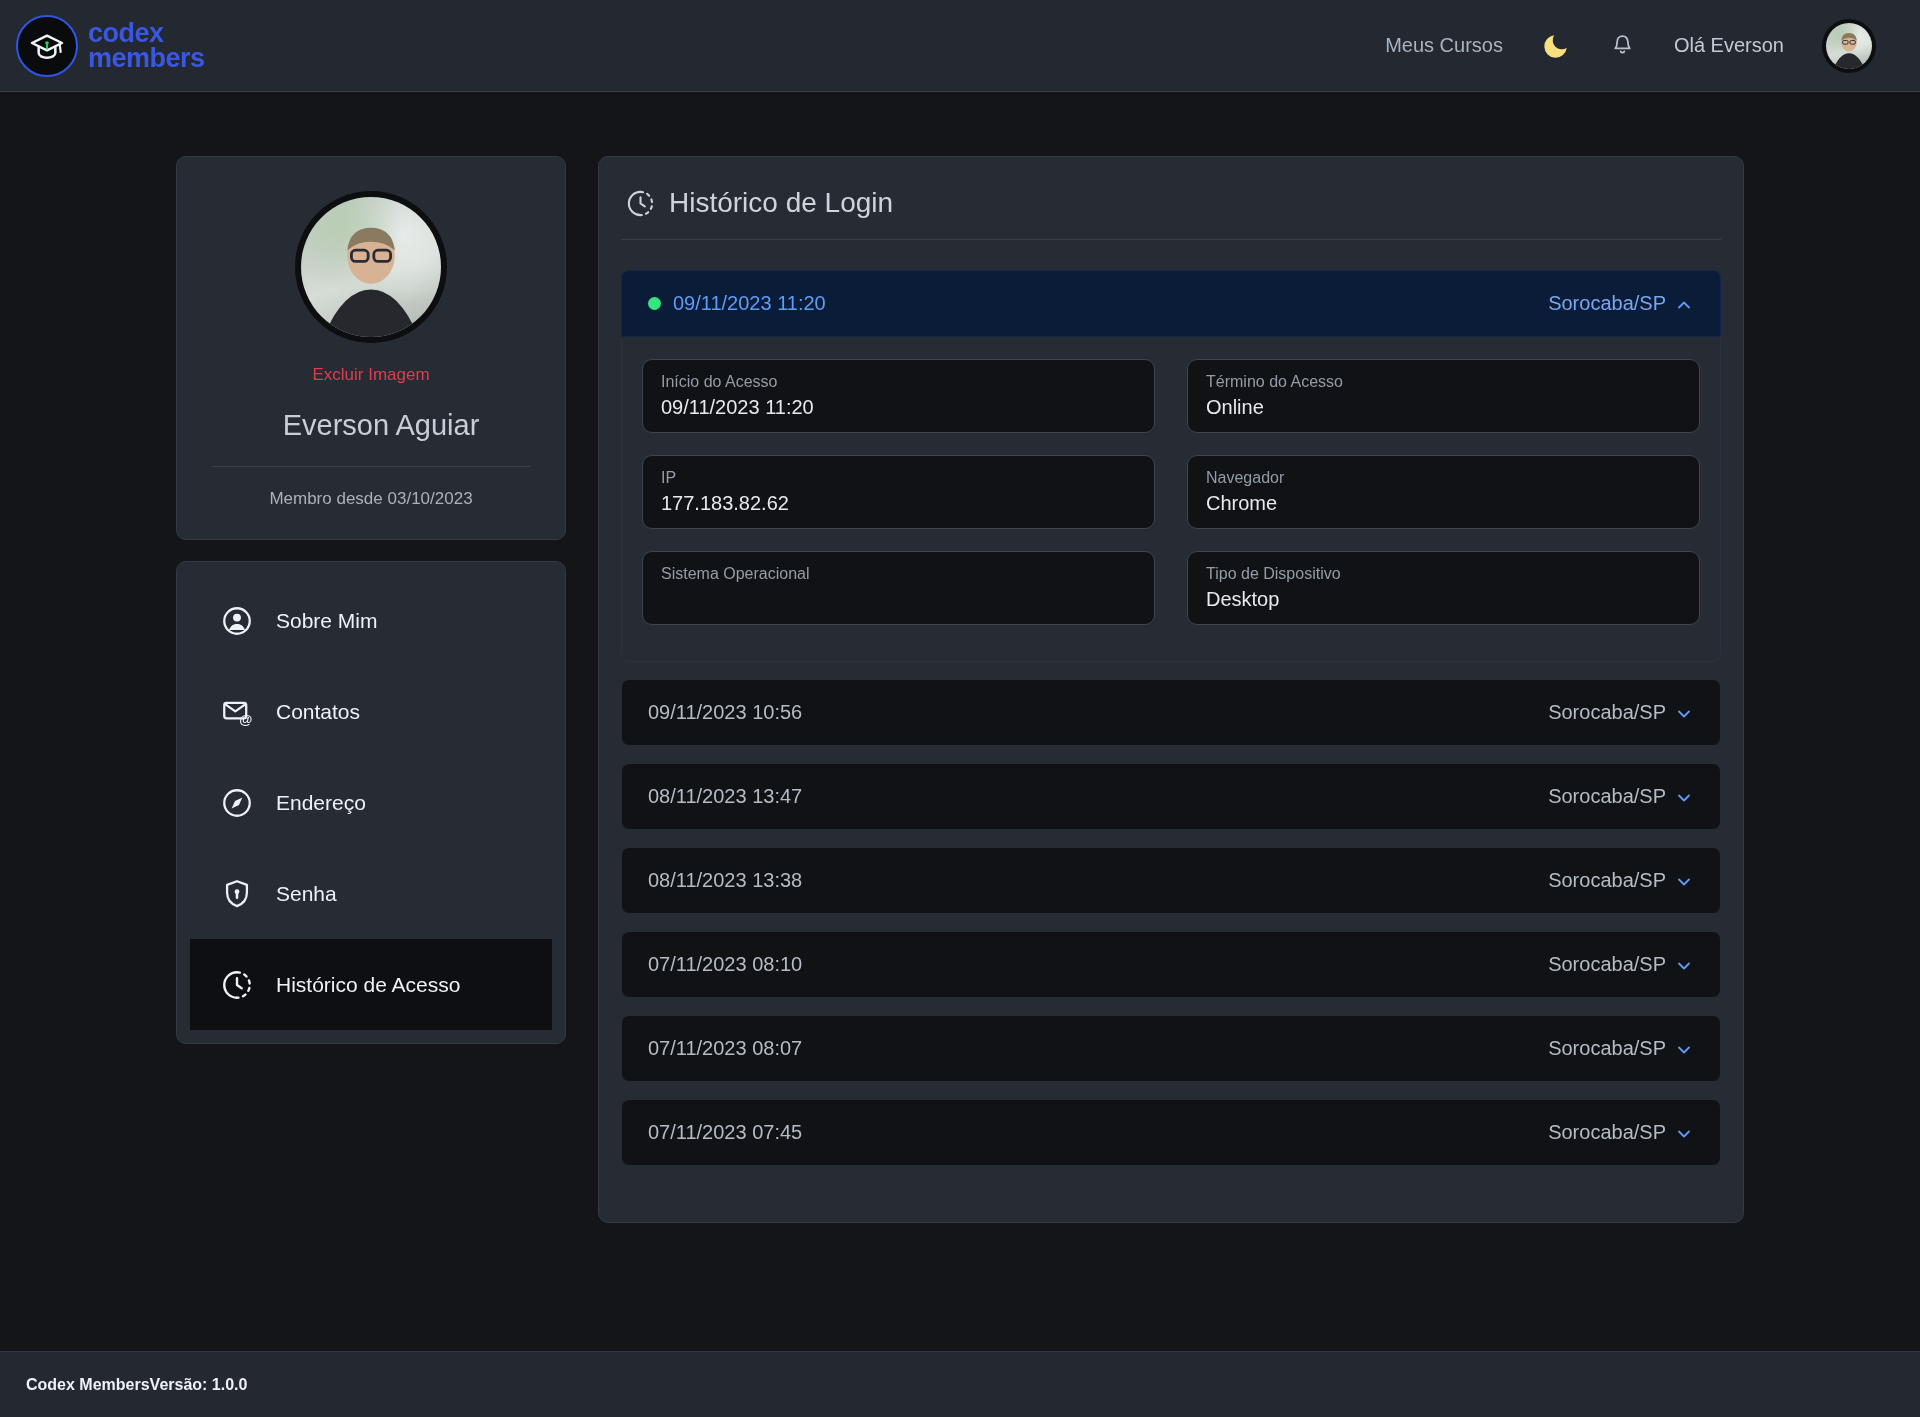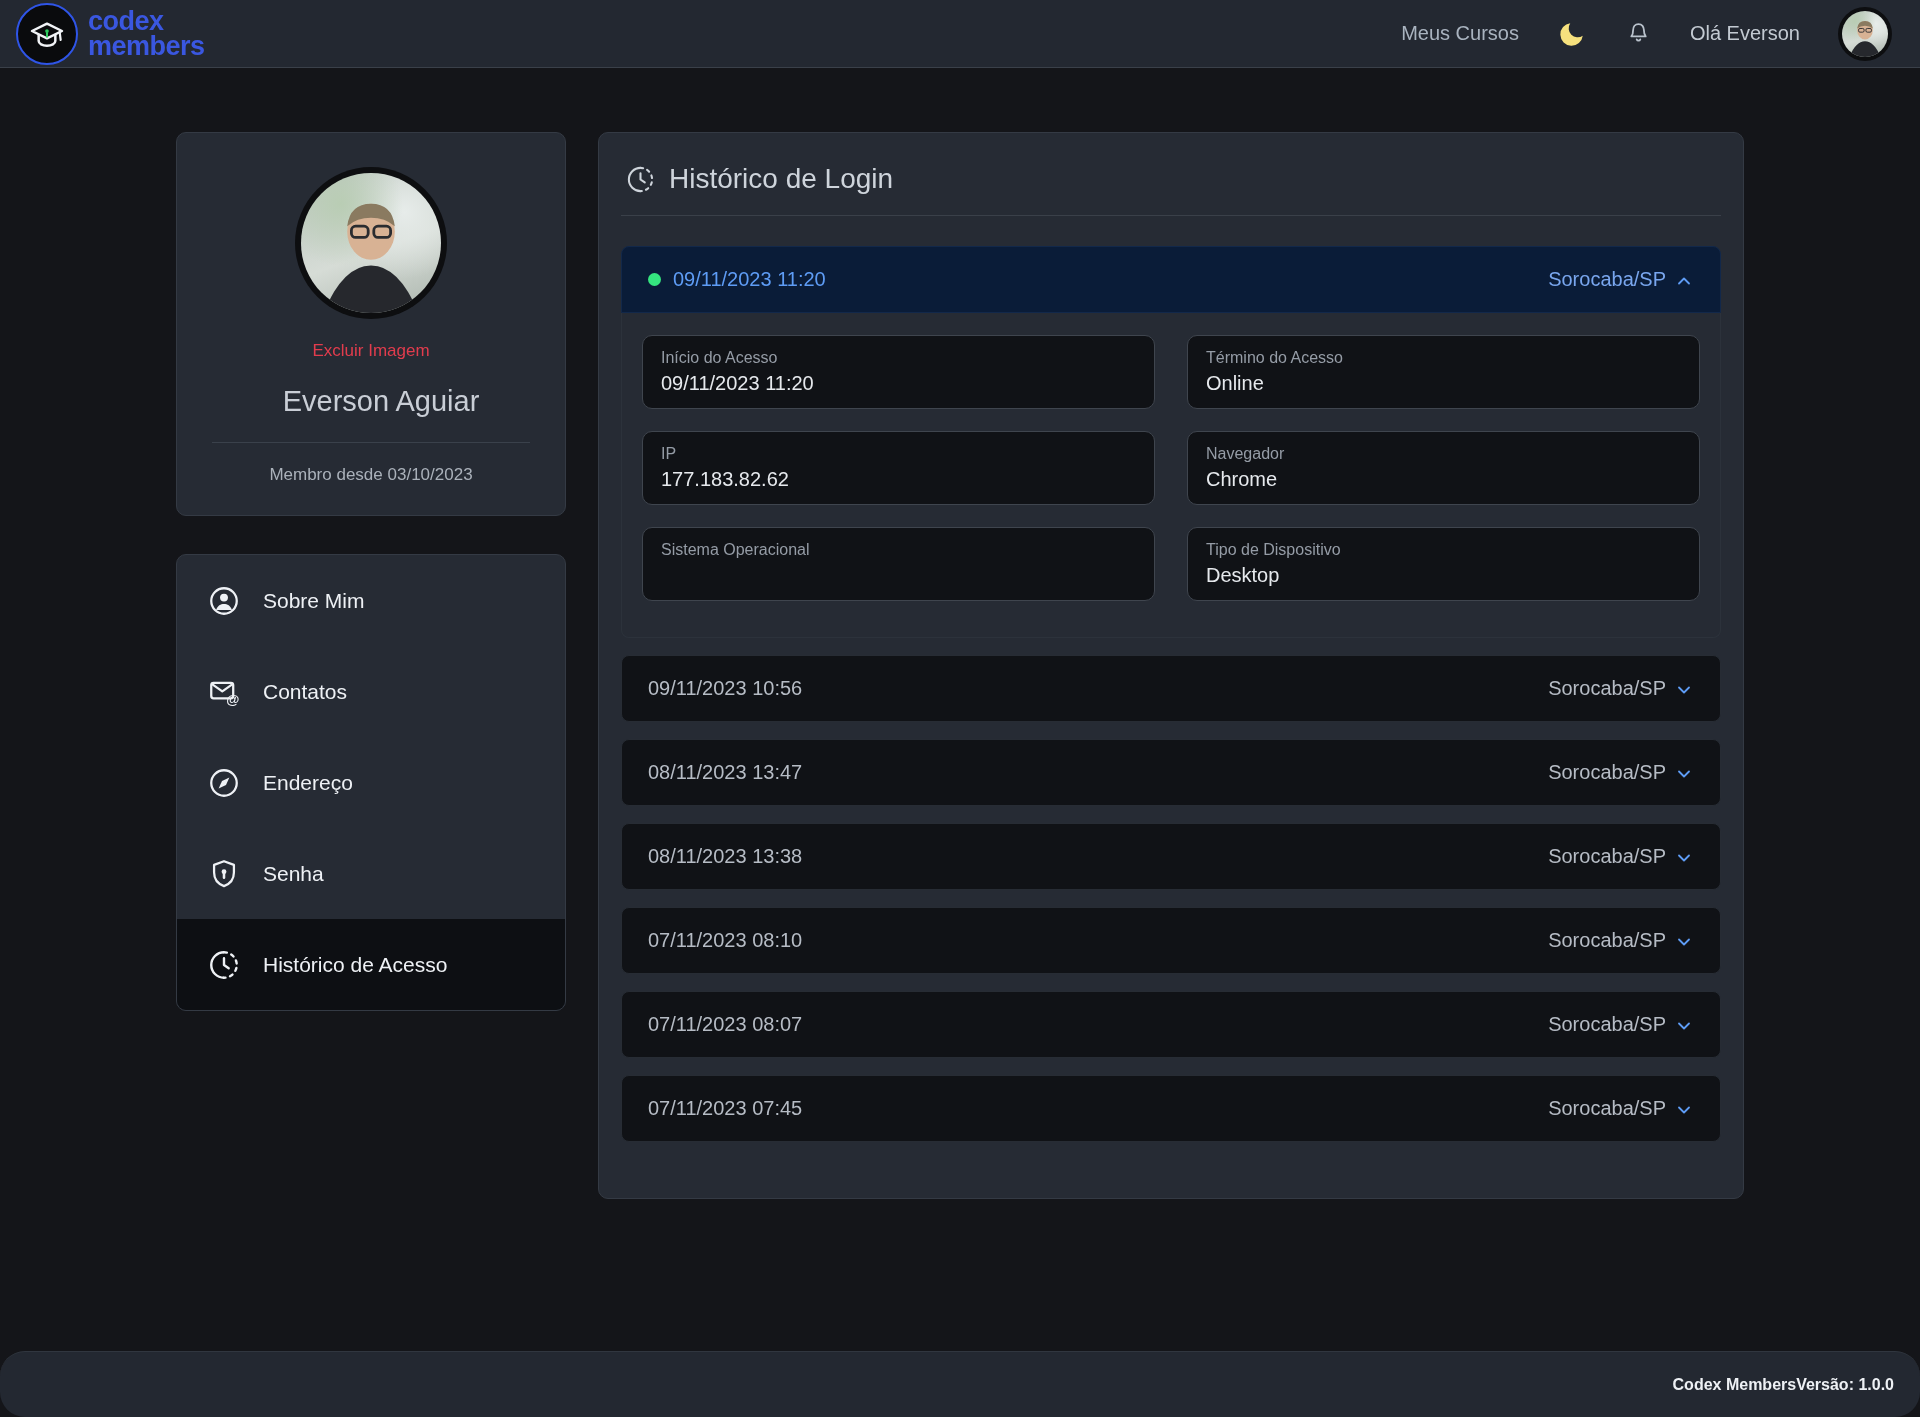--- a/index.html
+++ b/index.html
@@ -7,22 +7,22 @@
   body{
     min-height:1417px;
     background:#141519;
     font-family:"Liberation Sans", sans-serif;
     color:#c9ced6;
     display:flex;
     flex-direction:column;
   }
   
   .navbar{
-    height:68px; background:#232831; border-bottom:1px solid #3a4049;
-    display:flex; align-items:center; padding:0 28px 0 16px; flex:0 0 auto;
+    height:92px; background:#232831; border-bottom:1px solid #3a4049;
+    display:flex; align-items:center; padding:0 44px 0 16px; flex:0 0 auto;
   }
   .brand{ display:flex; align-items:center; gap:10px; cursor:pointer; }
   .logo-circle{
     width:62px; height:62px; border-radius:50%;
     background:#0a0b0d; border:2.5px solid #2f55e8;
     display:flex; align-items:center; justify-content:center;
   }
   .brand-text{ color:#3a57e0; font-weight:bold; font-size:27px; line-height:.92; letter-spacing:-.5px; }
   .nav-right{ margin-left:auto; display:flex; align-items:center; gap:38px; }
   .nav-link{ color:#a9b3bf; font-size:20px; cursor:pointer; }
@@ -54,21 +54,21 @@
     width:152px; height:152px; border-radius:50%; background:#0d0e10;
     margin:0 auto; display:flex; align-items:center; justify-content:center;
   }
   .big-photo-ring .photo{ width:140px; height:140px; }
   .delete-image{ display:inline-block; margin-top:22px; color:#e13c4d; font-size:17px; background:none; border:none; cursor:pointer; font-family:inherit; }
   .profile-name{ margin-top:24px; font-size:29px; color:#c9ced6; font-weight:normal;padding-left:20px; }
   .profile-divider{ border:none; border-top:1px solid #3a414b; margin:24px auto 0 auto; width:82%; }
   .member-since{ margin-top:22px; font-size:17px; color:#aab1ba; }
 
   
-  .menu-card{ margin-top:38px; overflow:hidden; padding:0; }
+  .menu-card{ margin-top:21px; overflow:hidden; padding:13px; }
   .menu-item{
     height:91px; display:flex; align-items:center; gap:22px;
     padding-left:30px; cursor:pointer; color:#eef1f5; font-size:21px;
   }
   .menu-item svg{ flex:0 0 auto; }
   .menu-item.active{ background:#0d0f13; }
 
   
   .main-panel{ flex:1; padding:22px 22px 56px 22px; }
   .panel-title-row{ display:flex; align-items:center; gap:13px; padding:8px 4px 20px 4px; color:#ced4db; }
@@ -95,22 +95,22 @@
   .field-box{
     background:#101216; border:1px solid #3f454e; border-radius:10px;
     padding:13px 18px; min-height:74px;
   }
   .field-label{ font-size:16px; color:#959ca6; }
   .field-value{ font-size:20px; color:#e6e9ed; margin-top:5px; }
 
   
   .footer{
     height:66px; background:#232831; border-top:1px solid #30363f;
-    display:flex; align-items:center; justify-content:flex-end;
-    padding:0 26px; flex:0 0 auto; margin-top:40px;border-radius:25px;
+    display:flex; align-items:center; justify-content:flex-start;
+    padding:0 26px; flex:0 0 auto; margin-top:40px;
   }
   .footer span{ color:#eef1f5; font-size:16px; font-weight:bold; }
 
   svg{ display:block; }
 </style>
 </head>
 <body>
 
 <header class="navbar">
   <div class="brand">

